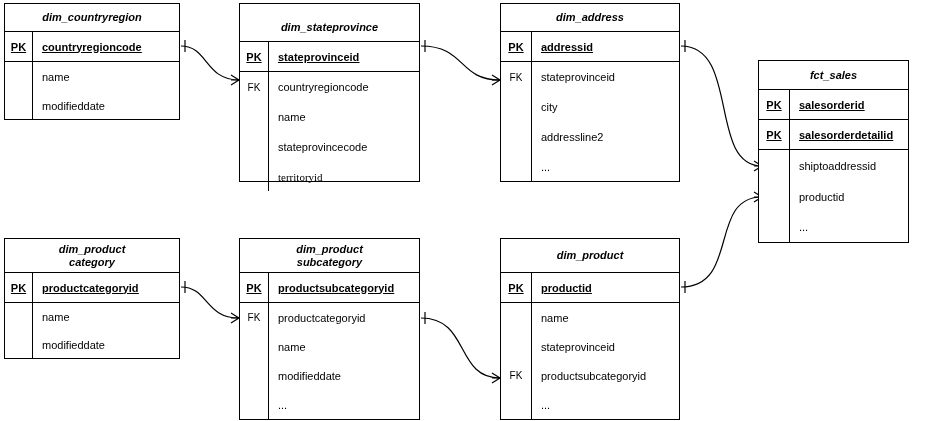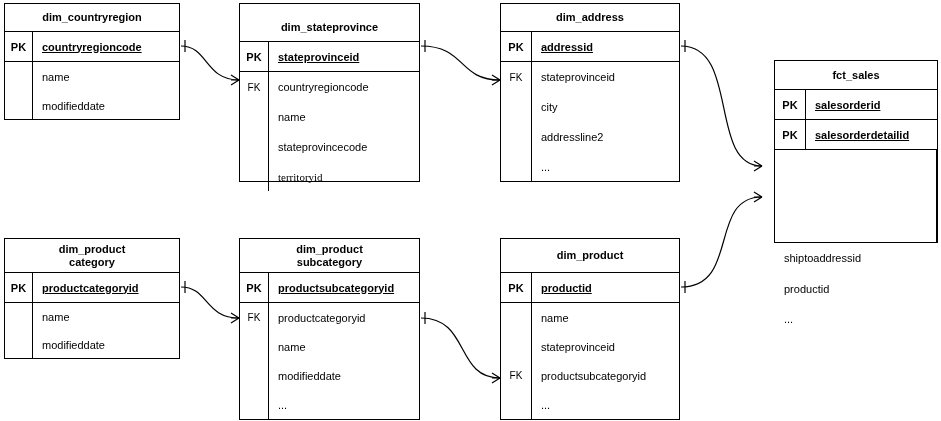--- a/index.html
+++ b/index.html
@@ -3,24 +3,24 @@
 <meta charset="utf-8">
 <style>
   html,body{margin:0;padding:0;background:#ffffff;}
   body{width:941px;height:421px;position:relative;overflow:hidden;
        font-family:"Liberation Sans",sans-serif;color:#000000;}
   #canvas{position:absolute;left:0;top:0;width:941px;height:421px;}
   svg.links{position:absolute;left:0;top:0;width:941px;height:421px;pointer-events:none;}
   .entity{position:absolute;box-sizing:border-box;border:1px solid #000;background:#fff;}
   .ent-title{box-sizing:border-box;width:100%;border-bottom:1px solid #000;
              display:flex;align-items:center;justify-content:center;
-             font-weight:bold;font-size:11px;line-height:13px;text-align:center;}
+             font-weight:bold;font-size:11px;line-height:13px;text-align:center;font-style:italic;}
   .ent-title span{display:block;}
   .rows{display:block;}
-  .row{display:flex;box-sizing:border-box;width:100%;}
+  .row{display:flex;box-sizing:border-box;width:100%;text-decoration:underline;}
   .row.sep{border-bottom:1px solid #000;}
   .keycol{box-sizing:border-box;flex:0 0 auto;border-right:1px solid #000;
           display:flex;align-items:center;justify-content:center;
           font-size:11px;}
   .keycol.bold{font-weight:bold;}
   .namecol{box-sizing:border-box;flex:1 1 auto;display:flex;align-items:center;
            padding-left:9px;font-size:11px;}
   .namecol.pk{font-weight:bold;text-decoration:underline;}
   .grp{display:flex;width:100%;box-sizing:border-box;}
   .grp .fieldlist{flex:1 1 auto;display:flex;flex-direction:column;}
@@ -144,34 +144,34 @@
         <div class="fieldlist">
           <div class="f" style="height:30px;">stateprovinceid</div>
           <div class="f" style="height:30px;">city</div>
           <div class="f" style="height:30px;">addressline2</div>
           <div class="f" style="height:29px;">...</div>
         </div>
       </div>
     </div>
   </div>
 
-  <div class="entity" style="left:774px;top:60px;width:164px;height:183px;">
+  <div class="entity" style="left:758px;top:60px;width:151px;height:183px;">
     <div class="ent-title" style="height:29px;">
       <span>fct_sales</span>
     </div>
     <div class="rows">
       <div class="row sep" style="height:30px;">
         <div class="keycol bold" style="flex-basis:31px;">PK</div>
         <div class="namecol pk">salesorderid</div>
       </div>
       <div class="row sep" style="height:30px;">
         <div class="keycol bold" style="flex-basis:31px;">PK</div>
         <div class="namecol pk">salesorderdetailid</div>
       </div>
-      <div class="grp keyed" style="height:92px;flex-direction:column;">
+      <div class="grp keyed" style="height:92px;">
         <div class="kcolstack" style="flex-basis:31px;">
           <div class="kc" style="height:31px;"></div>
           <div class="kc" style="height:31px;"></div>
           <div class="kc" style="height:30px;"></div>
         </div>
         <div class="fieldlist">
           <div class="f" style="height:31px;">shiptoaddressid</div>
           <div class="f" style="height:31px;">productid</div>
           <div class="f" style="height:30px;">...</div>
         </div>

